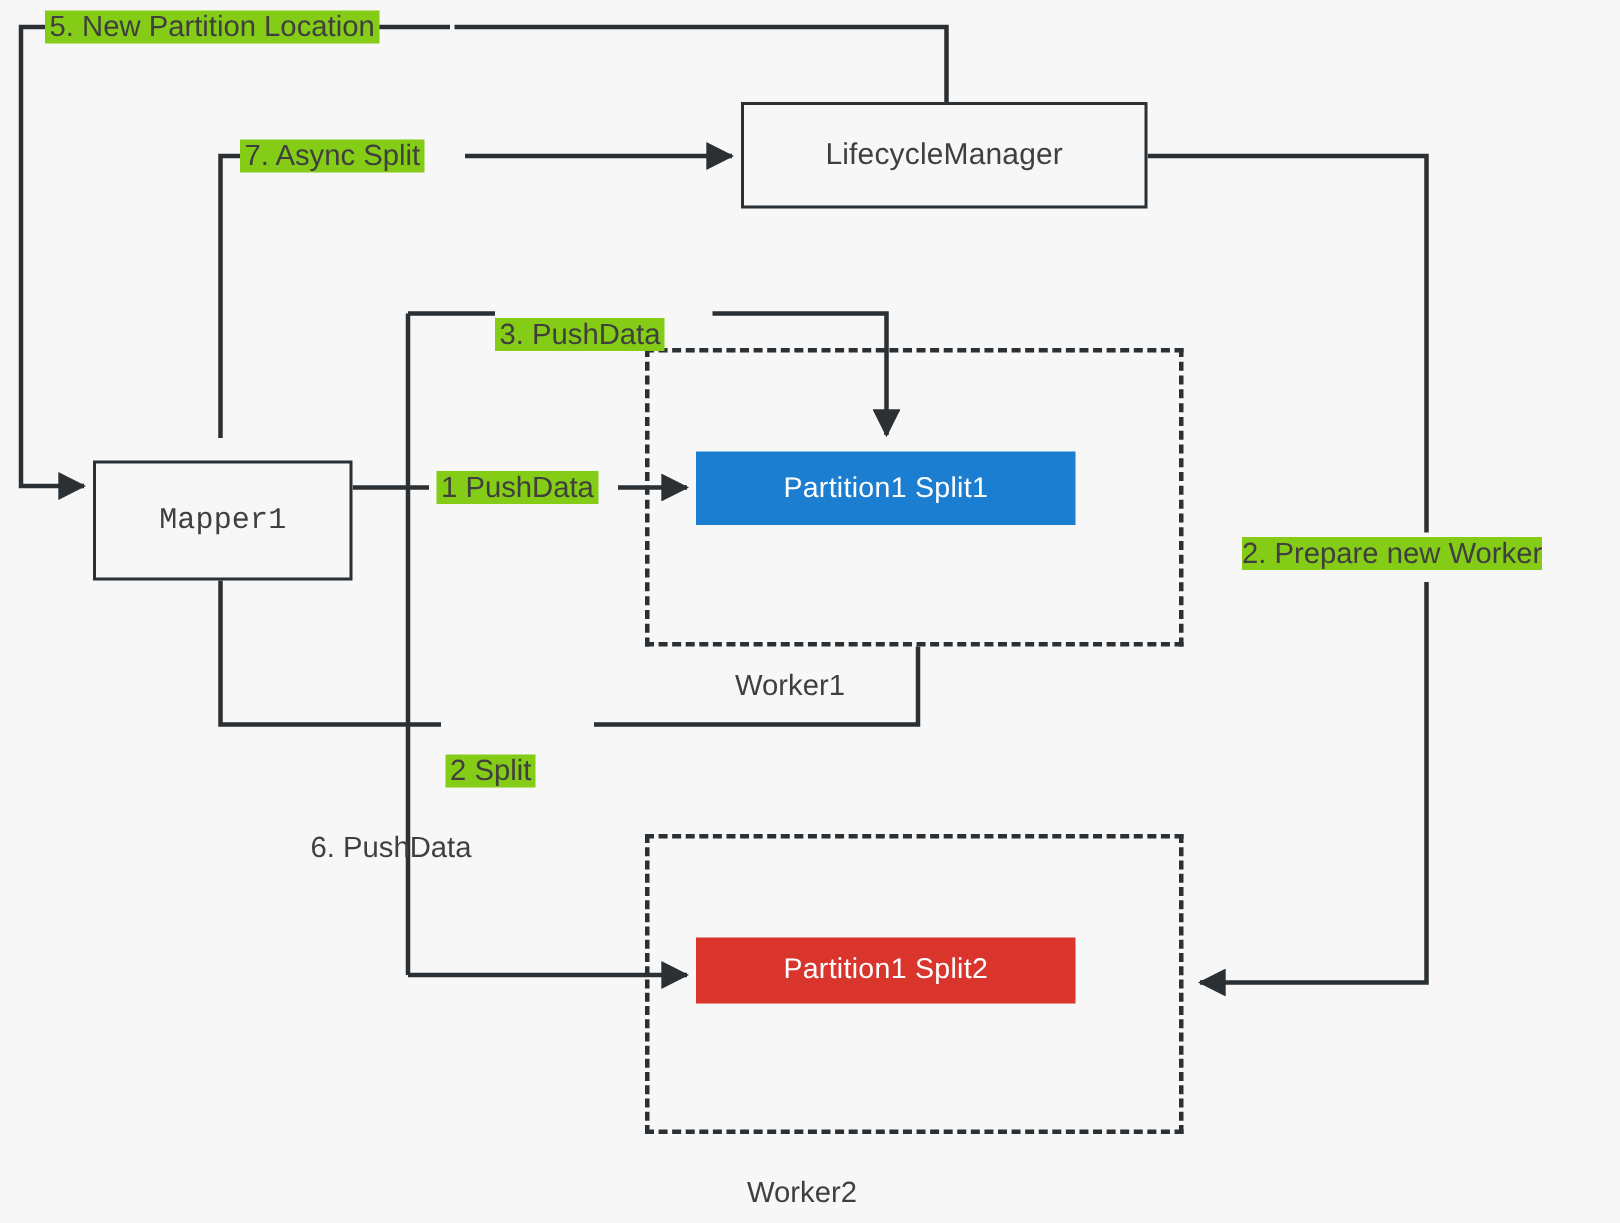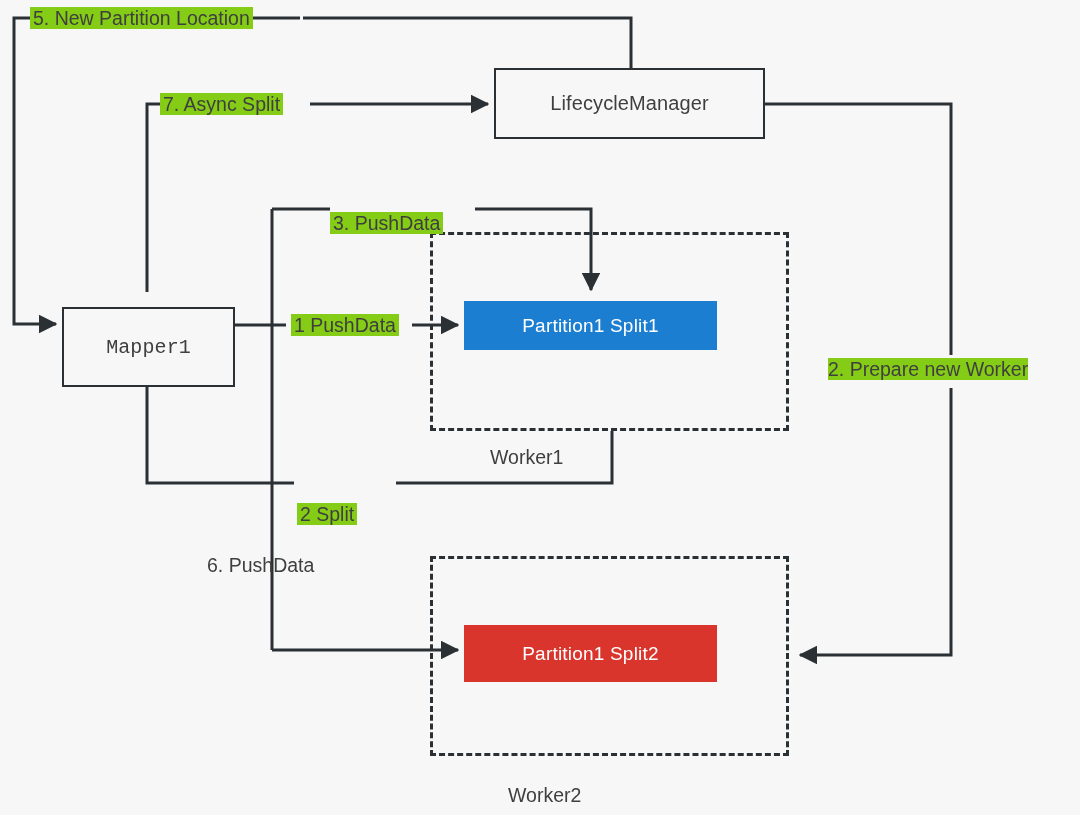--- a/index.html
+++ b/index.html
@@ -108,27 +108,27 @@
   </div>
 
   <div class="node dashed-box" style="left:430px; top:232px; width:359px; height:199px;"></div>
 
   <div class="node dashed-box" style="left:430px; top:556px; width:359px; height:200px;"></div>
 
   <div class="node fill-box" style="left:464px; top:301px; width:253px; height:49px; background:#1b7ed1;">
     <span class="node-label">Partition1 Split1</span>
   </div>
 
-  <div class="node fill-box" style="left:464px; top:625px; width:253px; height:57px; background:#d9352c;">
+  <div class="node fill-box" style="left:464px; top:625px; width:253px; height:44px; background:#d9352c;">
     <span class="node-label">Partition1 Split2</span>
   </div>
 
   <div class="group-label" style="left:459px; top:446px;">Worker1</div>
 
-  <div class="group-label" style="left:477px; top:784px;">Worker2</div>
+  <div class="group-label" style="left:467px; top:784px;">Worker2</div>
 
   <div class="edge-label pad" style="left:30px; top:7px;">5. New Partition Location</div>
 
   <div class="edge-label pad" style="left:160px; top:93px;">7. Async Split</div>
 
   <div class="edge-label pad" style="left:330px; top:198px;margin-top:14px;">3. PushData</div>
 
   <div class="edge-label pad" style="left:291px; top:314px;">1 PushData</div>
 
   <div class="edge-label pad" style="left:297px; top:468px;margin-top:35px;">2 Split</div>

